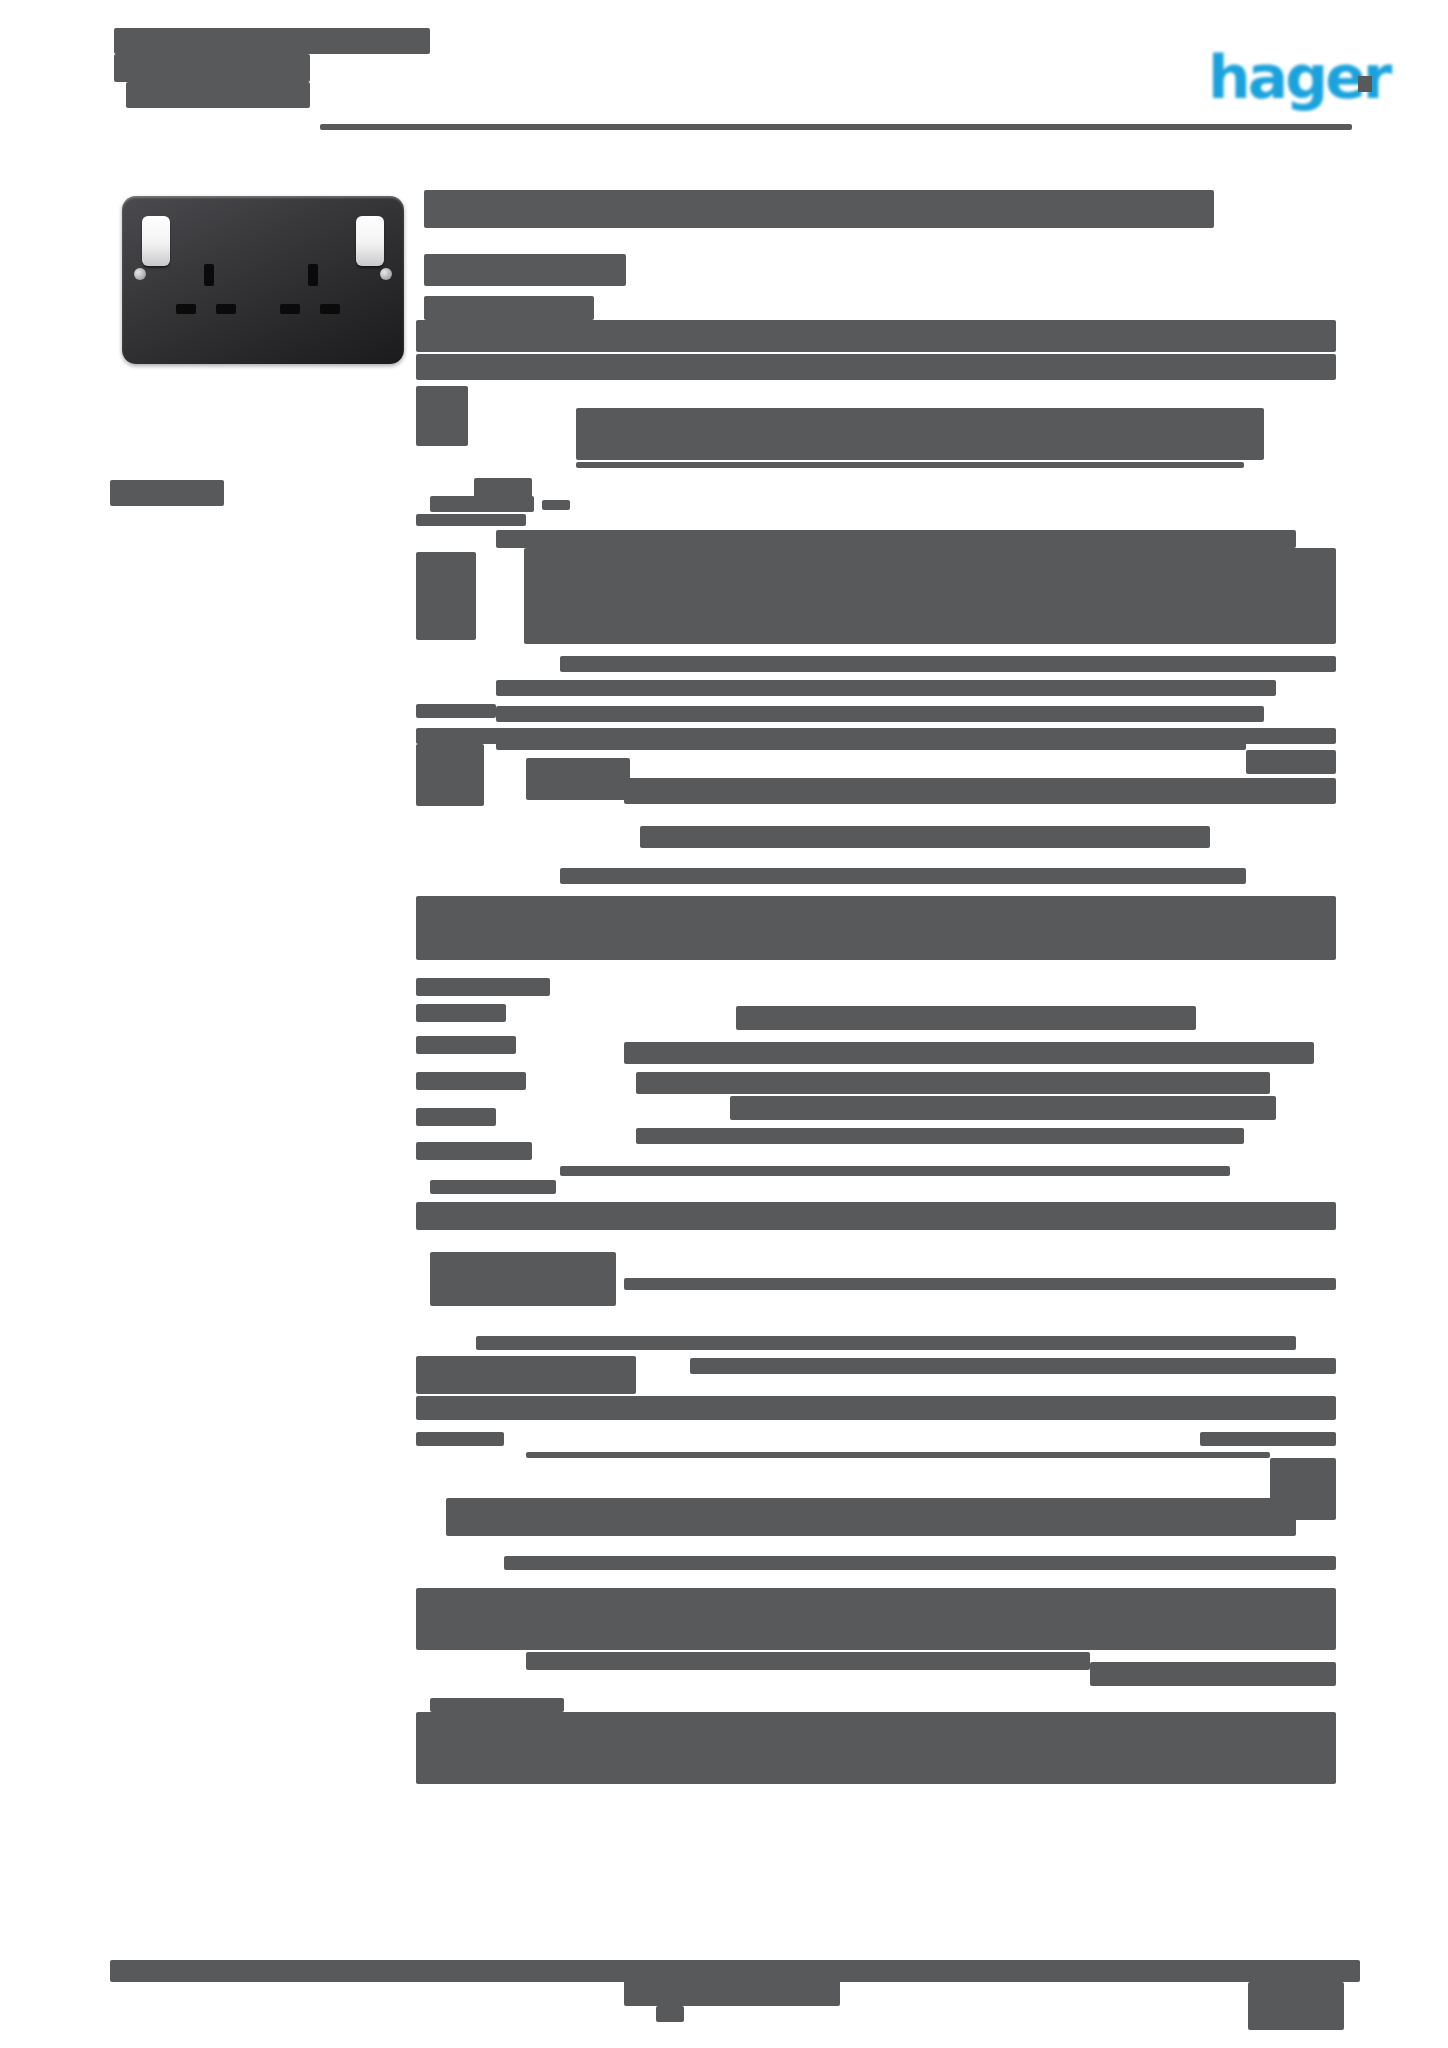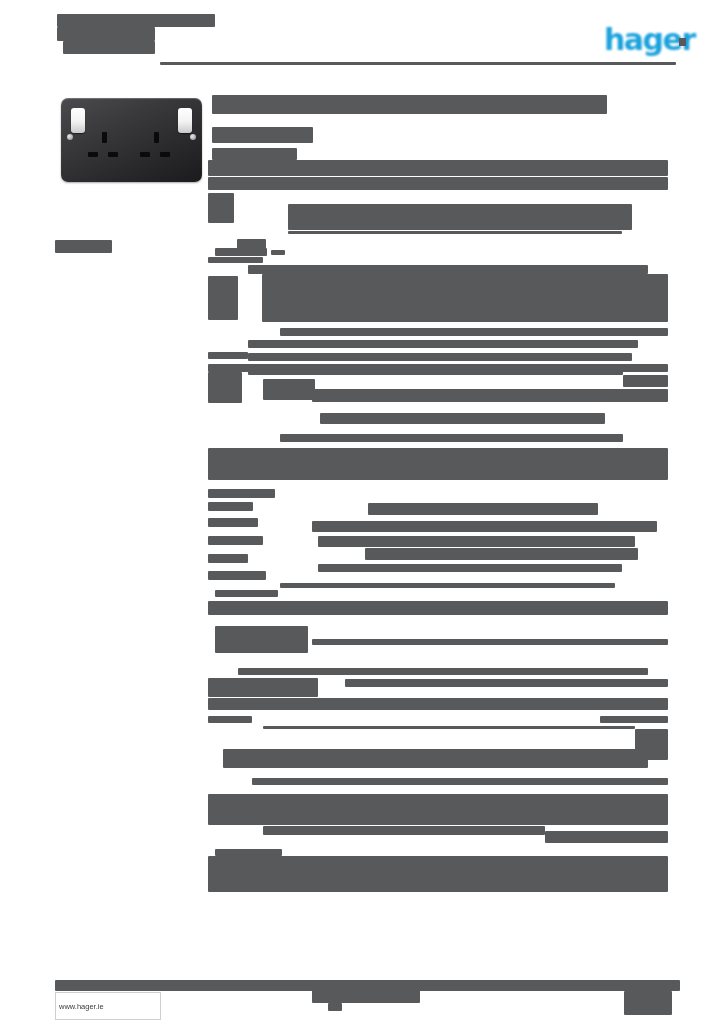--- a/index.html
+++ b/index.html
@@ -117,17 +117,14 @@
       <div class="bar" style="left: 263px; top: 826px; width: 282px; height: 9px;"></div>
       <div class="bar" style="left: 545px; top: 831px; width: 123px; height: 12px;"></div>
       <div class="bar" style="left: 215px; top: 849px; width: 67px; height: 7px;"></div>
       <div class="bar" style="left: 208px; top: 856px; width: 460px; height: 36px;"></div>
       <div class="bar" style="left: 55px; top: 980px; width: 625px; height: 11px;"></div>
       <div class="bar" style="left: 312px; top: 990px; width: 108px; height: 13px;"></div>
       <div class="bar" style="left: 328px; top: 1003px; width: 14px; height: 8px;"></div>
       <div class="bar" style="left: 624px; top: 991px; width: 48px; height: 24px;"></div>
     </div>
 
-  <div class="webbox">
-    <span>www.hager.ie</span>
-  </div>
 
 </div>
 
 </body></html>

